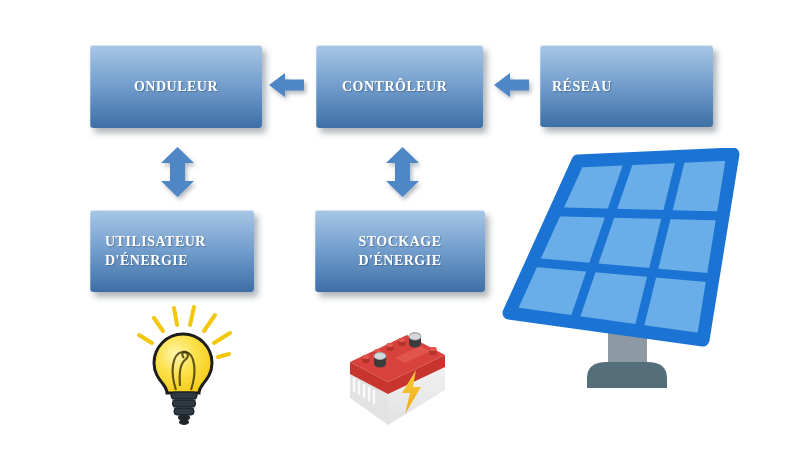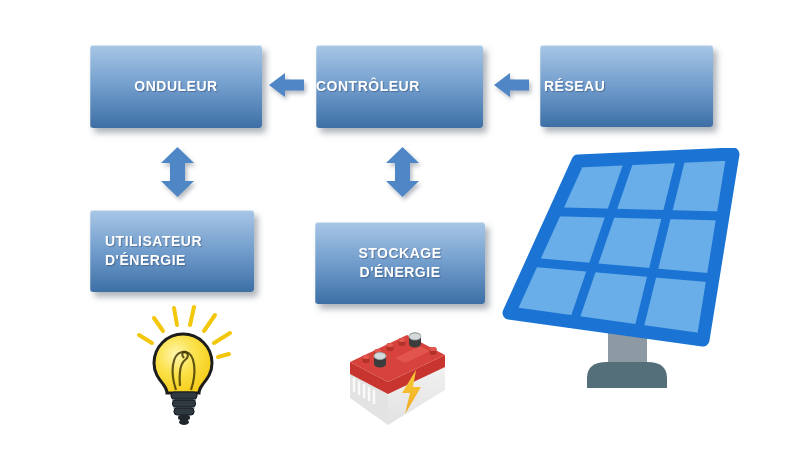--- a/index.html
+++ b/index.html
@@ -1,36 +1,36 @@
 <!DOCTYPE html>
 <html style="--background: #ffffff; --box-top: #a8c7e6; --box-bottom: #3d6fa5; --box-text: #ffffff; --arrow: #4e86c6; --panel-frame: #1b74d3; --panel-cell: #69ade9; --panel-post: #8d9aa3; --panel-base: #546e7a; --bulb-ray: #f2c70c; --bulb-outline: #1d1d1d; --battery-red: #d8423c;"><head>
 <meta charset="utf-8">
 <style>
   html,body{margin:0;padding:0;background:#fff;}
   .stage{
     position:relative;width:800px;height:450px;overflow:hidden;background:#fff;
-    font-family:Liberation Sans, sans-serif;
+    font-family:Liberation Serif, serif;
   }
   
   .fbox{
     position:absolute;border-radius:3px;color:var(--box-text,#fff);
     background:linear-gradient(180deg,var(--box-top,#a8c7e6) 0%,#6f9bcb 52%,var(--box-bottom,#3d6fa5) 100%);
     box-shadow:inset 0 1px 0 rgba(255,255,255,.55), inset 1px 0 0 rgba(255,255,255,.25),
                4px 5px 6px rgba(110,120,132,.55);
     display:flex;flex-direction:column;justify-content:center;
     font-weight:bold;font-size:14px;letter-spacing:.5px;line-height:19px;
     text-shadow:1px 1px 1px rgba(40,60,90,.45);
   }
   .fbox .ln{display:block;white-space:nowrap;}
   .t-center{align-items:center;text-align:center;}
   #box-onduleur   {left:90px;  top:45px;  width:172px;height:83px;}
-  #box-controleur {left:316px; top:45px;  width:167px;height:83px;box-sizing:border-box;}
-  #box-reseau     {left:540px; top:45px;  width:173px;height:82px;padding-left:4px;box-sizing:border-box;}
+  #box-controleur {left:316px; top:45px;  width:167px;height:83px;padding-left:26px;box-sizing:border-box;}
+  #box-reseau     {left:540px; top:45px;  width:173px;height:82px;padding-left:12px;box-sizing:border-box;}
   #box-utilisateur{left:90px;  top:210px; width:164px;height:82px;padding-left:15px;box-sizing:border-box;}
-  #box-stockage   {left:315px; top:222px; width:170px;height:82px;}
+  #box-stockage   {left:315px; top:210px; width:170px;height:82px;}
   
   .arrow{position:absolute;filter:drop-shadow(2px 3px 2px rgba(120,130,142,.55));}
   .arrow polygon{fill:var(--arrow,#4e86c6);}
   #arrow-reseau-controleur  {left:493px;top:71px;}
   #arrow-controleur-onduleur{left:268px;top:71px;}
   #arrow-onduleur-utilisateur{left:160px;top:146px;}
   #arrow-controleur-stockage {left:385px;top:146px;}
   
   .icon{position:absolute;}
   #icon-bulb   {left:134px;top:302px;}

